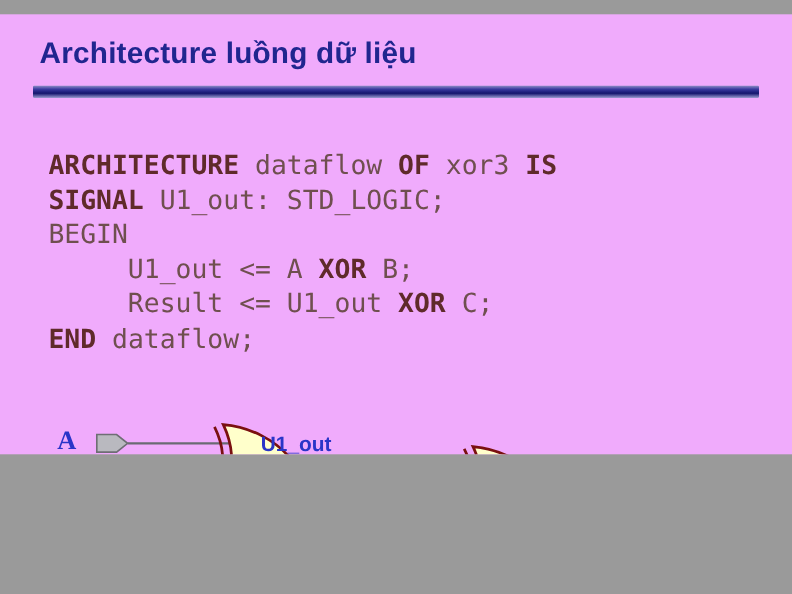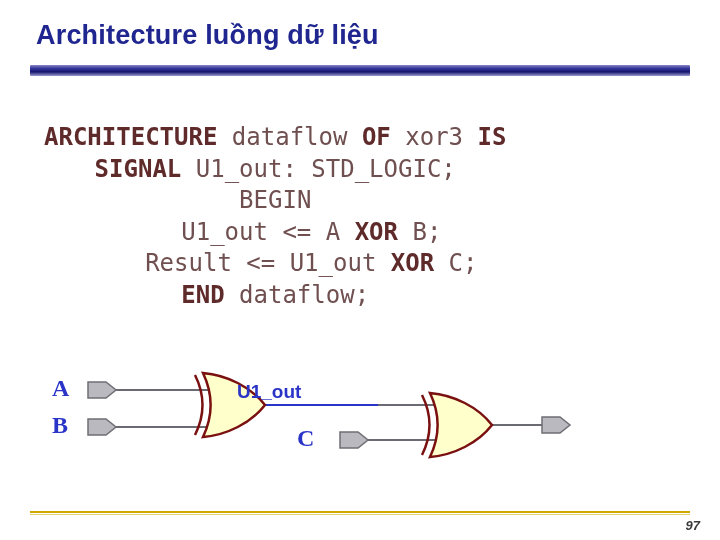--- a/index.html
+++ b/index.html
@@ -1,38 +1,37 @@
 <!DOCTYPE html>
 <html style="--title: #20268f; --code: #6f4f4f; --code-keyword: #5f2a2a; --label-blue: #2a35c8; --gate-fill: #ffffcb; --gate-stroke: #7a1010; --gold-line: #cfa900;"><head>
 <meta charset="utf-8">
 <style>
   * { margin:0; padding:0; box-sizing:border-box; }
   html,body { background:#9a9a9a; }
   body { font-family:"Liberation Sans","DejaVu Sans",sans-serif; }
   .slide {
-    position:relative; width:720px; height:540px; margin:0 auto;
-    background:#ffffff; overflow:hidden;
+    position:relative; width:720px; height:400px; margin:13px auto;
+    background:#f0abfc; overflow:hidden;
   }
   .title {
     position:absolute; left:36px; top:20px;
     font-size:27px; font-weight:bold; letter-spacing:0.2px;
     color:var(--title,#20268f);
     font-family:"Liberation Sans","DejaVu Sans",sans-serif;
   }
   .title-bar {
     position:absolute; left:30px; top:65px; width:660px; height:11px;
     background:linear-gradient(180deg,#8a8ac4 0%,#3a3aa0 28%,#15156e 62%,#9a9ad0 100%);
     border-radius:1px;
   }
   .code {
     position:absolute; left:44px; top:122px;
     font-family:"DejaVu Sans Mono","Liberation Mono",monospace;
     font-size:24px; line-height:31.6px; white-space:pre;
     color:var(--code,#6f4f4f);
-    text-align:center;
   }
   .code .kw { font-weight:bold; color:var(--code-keyword,#5f2a2a); }
   .diagram { position:absolute; left:30px; top:365px; width:660px; height:120px; }
   .gate-body { fill:var(--gate-fill,#ffffcb); stroke:var(--gate-stroke,#7a1010); stroke-width:2.5; }
   .gate-arc  { fill:none; stroke:var(--gate-stroke,#7a1010); stroke-width:2.5; }
   .wire { stroke:#6a6a72; stroke-width:2; fill:none; }
   .wire-blue { stroke:var(--label-blue,#2a35c8); stroke-width:2; fill:none; }
   .pin { fill:#b9b9bf; stroke:#6e6e74; stroke-width:1.5; }
   .net-label {
     position:absolute; font-family:"Liberation Serif","DejaVu Serif",serif;

